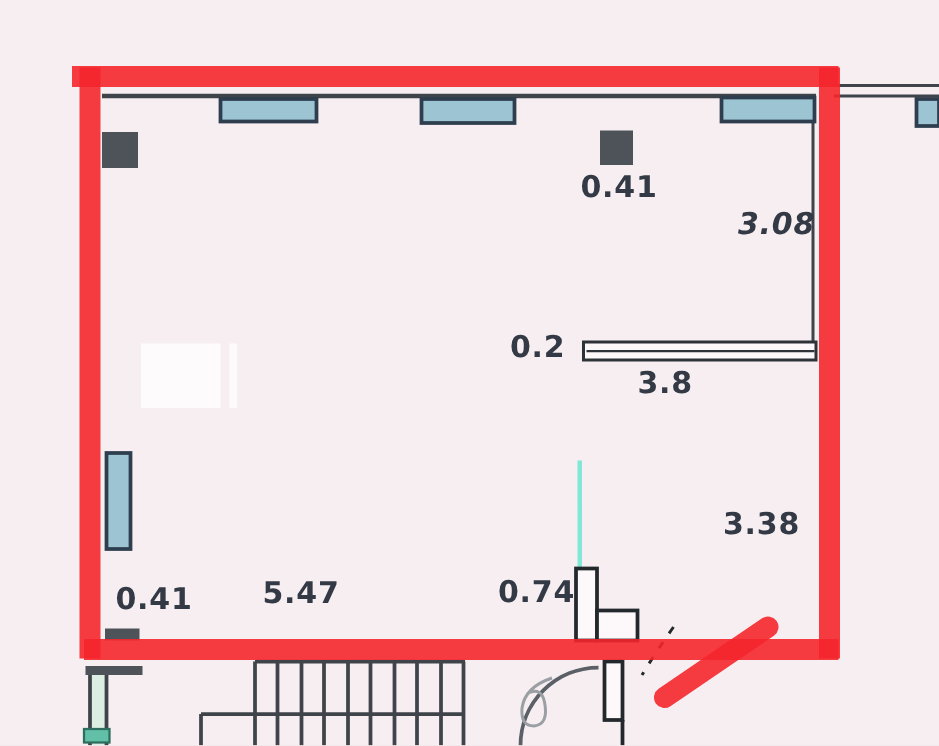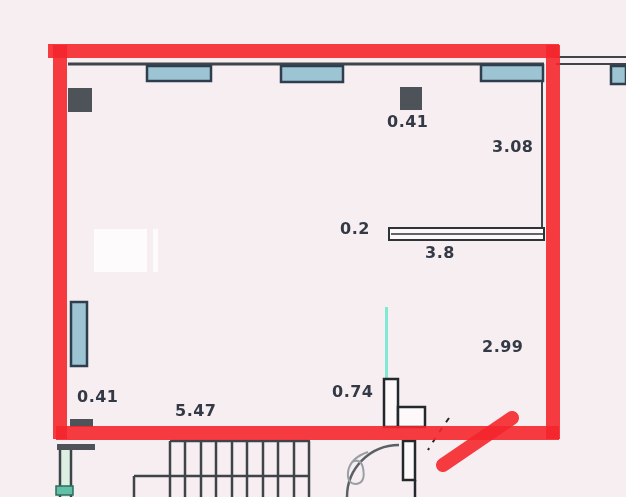--- a/index.html
+++ b/index.html
@@ -39,31 +39,31 @@
     display:flex;align-items:center;height:44px;
   }
   .wm-logo{display:inline-block;width:53px;height:43px;background:rgba(255,255,255,.78);}
   .wm-bar{display:inline-block;width:5px;height:43px;margin:0 6px;background:rgba(255,255,255,.7);}
   .wm-text{
     font-size:40px;line-height:44px;font-weight:400;letter-spacing:1px;
     color:rgba(255,255,255,.55);white-space:nowrap;
   }
   .dim{
     position:absolute;z-index:3;
-    font-weight:700;font-size:16px;color:var(--label-text);
+    font-weight:700;font-size:20px;color:var(--label-text);
     white-space:nowrap;letter-spacing:.5px;
   }
   .dim-041-top{left:387px;top:112px;}
-  .dim-308{left:492px;top:137px;}
+  .dim-308{left:492px;top:137px;font-style:italic;}
   .dim-01{left:340px;top:219px;}
   .dim-27{left:425px;top:243px;}
   .dim-395{left:482px;top:337px;}
   .dim-074{left:332px;top:382px;}
   .dim-041-bottom{left:77px;top:387px;}
-  .dim-547{left:175px;top:401px;}
+  .dim-547{left:175px;top:383px;}
 </style>
 </head>
 <body>
 
 <div class="stage">
 
   <svg class="plan-svg" viewBox="0 0 626 497">
 
     <line class="wall" x1="68" y1="64" x2="544" y2="64" stroke-width="3"></line>
     <line class="wall" x1="556" y1="57" x2="626" y2="57" stroke-width="2"></line>
@@ -122,21 +122,21 @@
 
   <div class="watermark">
     <span class="wm-logo"></span>
     <span class="wm-bar"></span>
   </div>
 
   <div class="dim dim-041-top">0.41</div>
   <div class="dim dim-308">3.08</div>
   <div class="dim dim-01">0.2</div>
   <div class="dim dim-27">3.8</div>
-  <div class="dim dim-395">2.99</div>
+  <div class="dim dim-395">3.38</div>
   <div class="dim dim-074">0.74</div>
   <div class="dim dim-041-bottom">0.41</div>
   <div class="dim dim-547">5.47</div>
 
   <svg class="overlay-svg" viewBox="0 0 626 497">
     <line class="red" x1="48" y1="51" x2="559" y2="51"></line>
     <line class="red" x1="60" y1="45" x2="60" y2="439"></line>
     <line class="red" x1="553" y1="45" x2="553" y2="439"></line>
     <line class="red" x1="56" y1="433" x2="559" y2="433"></line>
     <line class="red" x1="443" y1="465" x2="512" y2="418" stroke-linecap="round"></line>

